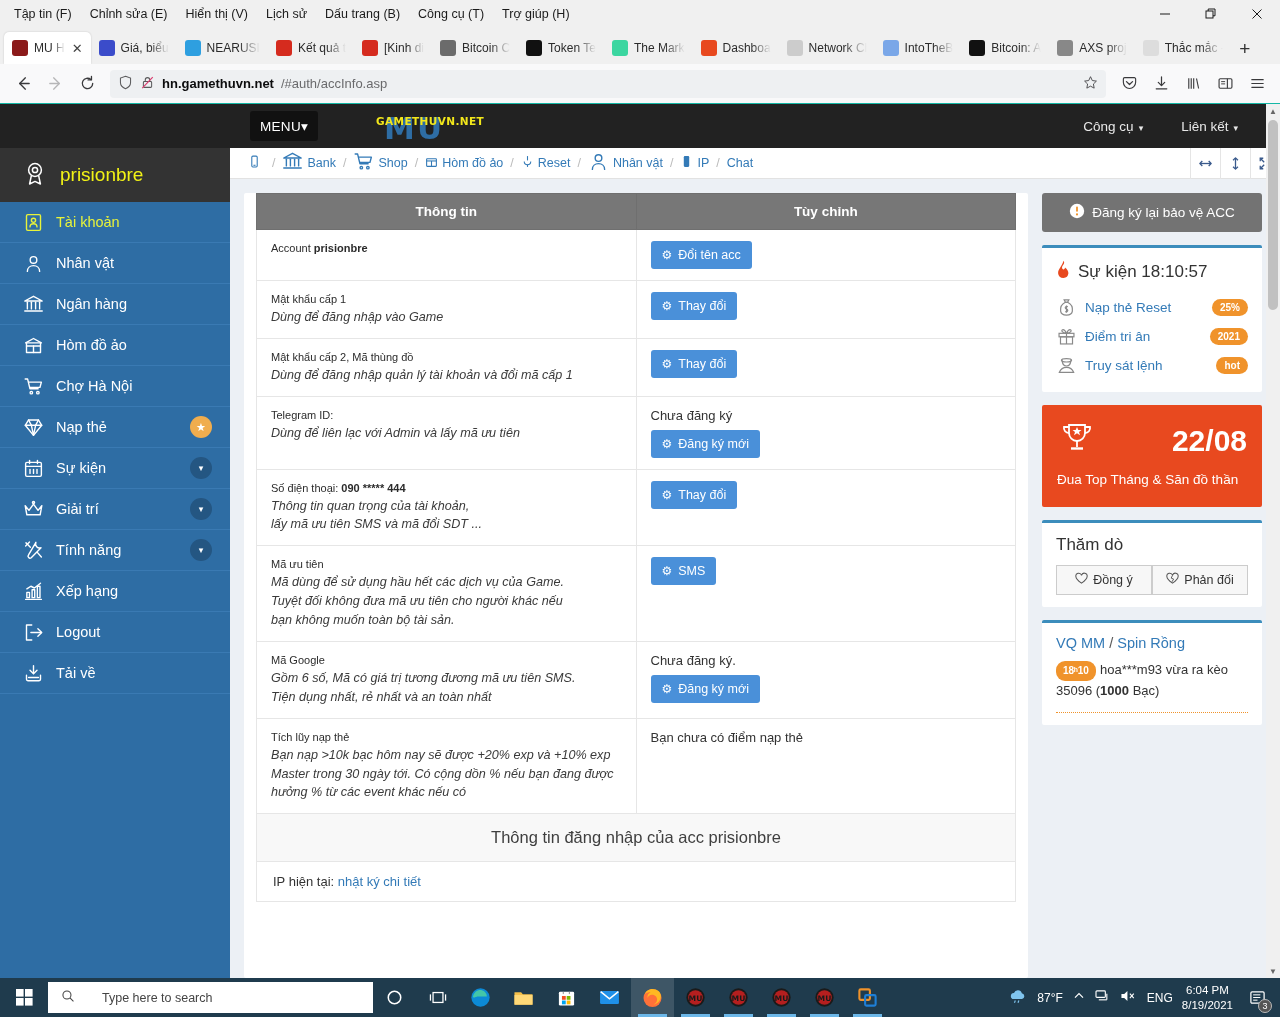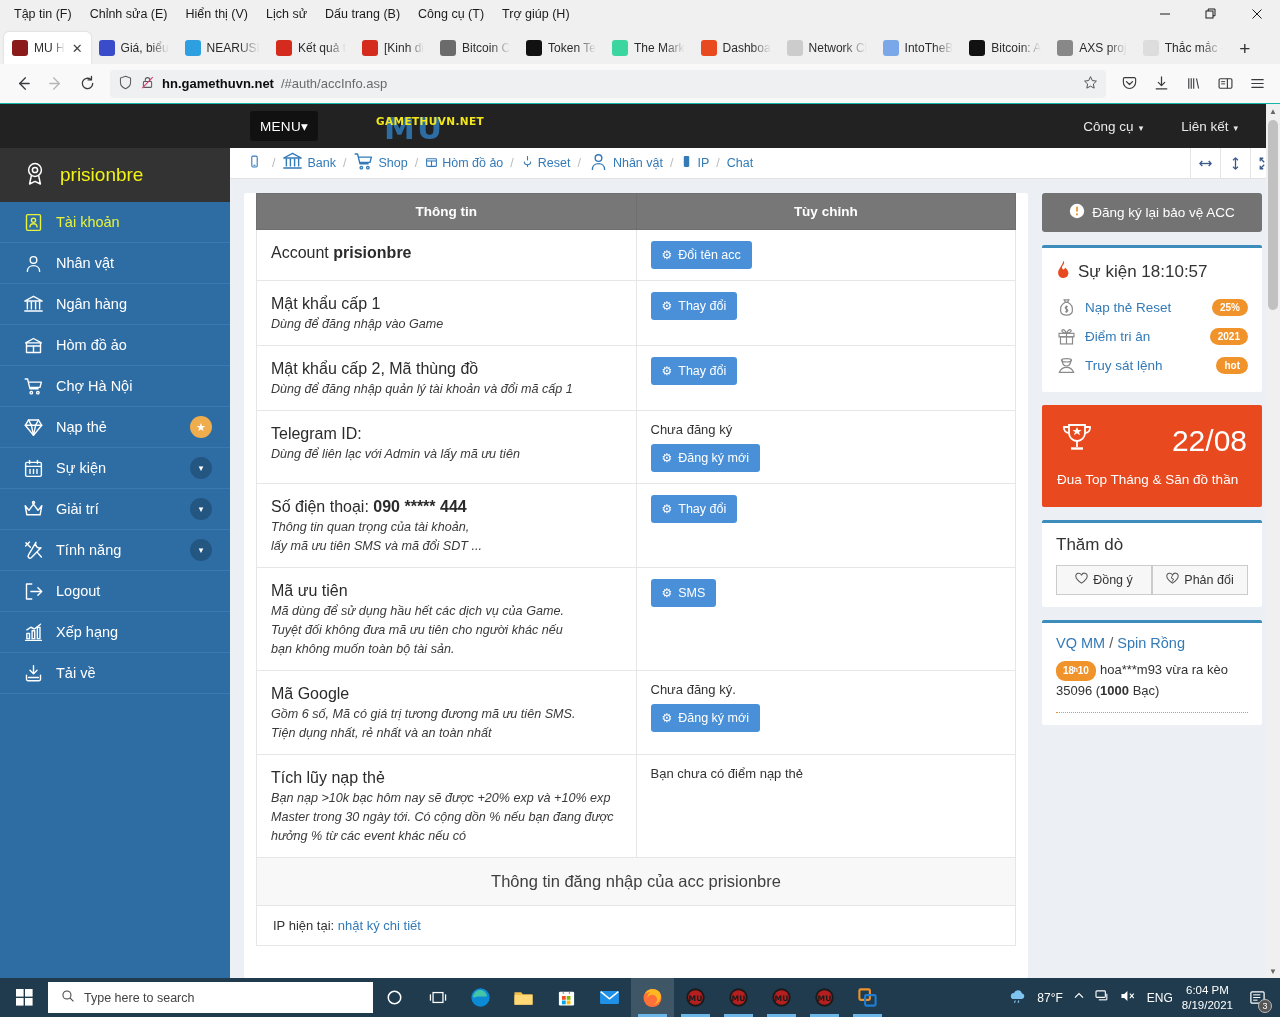--- a/index.html
+++ b/index.html
@@ -146,21 +146,21 @@
   }
   .page-title .sync { color: #4a8fd6; }
 
   table.info { width: calc(100% - 24px); margin: 0 12px; border-collapse: collapse; table-layout: fixed; }
   table.info th {
     background: #777; color: #fff; font-size: 13.5px; font-weight: bold;
     padding: 10px 6px; text-align: center; border: 1px solid #6f6f6f;
   }
   table.info td { border: 1px solid #e6e6e6; padding: 11px 14px; vertical-align: top; font-size: 13px; color: #333; }
   table.info td.ccell { width: 42%; }
-  .rowtitle { font-size: 16px; color: #2b2b2b; line-height: 1.45; }
+  .rowtitle { font-size: 11px; color: #2b2b2b; line-height: 1.45; }
   .rowtitle b { font-weight: bold; }
   .rowdesc { font-style: italic; color: #3a3a3a; font-size: 12.6px; line-height: 1.5; }
   .statictext { font-size: 13px; color: #333; padding-bottom: 7px; display: block; }
   .btn-blue {
     display: inline-flex; align-items: center; gap: 6px; background: #4a90d9; color: #fff;
     border: none; border-radius: 3px; font-size: 12.5px; padding: 7px 11px; font-family: inherit;
   }
   .btn-blue .gear { font-size: 12px; }
   .section-head {
     text-align: center; font-size: 16.5px; color: #3f3f3f; padding: 14px 0; background: #f8f8f8;
@@ -178,21 +178,21 @@
   .card { background: #fff; border-top: 3px solid #3c8dbc; border-radius: 2px; padding: 12px 14px; }
   .card-h { font-size: 17px; color: #333; display: flex; align-items: center; gap: 7px; margin-bottom: 10px; }
   .ev-row { display: flex; align-items: center; gap: 9px; padding: 5px 0; font-size: 13.5px; color: #337ab7; }
   .ev-row .ico { width: 20px; display: flex; justify-content: center; color: #8a8a8a; }
   .ev-row .pill {
     margin-left: auto; background: #f0932b; color: #fff; font-size: 10px; border-radius: 9px; padding: 3px 8px;
     font-weight: bold;
   }
   .promo { background: #e8491f; color: #fff; border-radius: 2px; padding: 14px 15px 18px 15px; }
   .promo-top { display: flex; align-items: center; gap: 16px; }
-  .promo-date { font-size: 30px; font-weight: 400; margin-left: auto; }
+  .promo-date { font-size: 30px; font-weight: 700; margin-left: auto; }
   .promo-txt { font-size: 13.5px; margin-top: 8px; line-height: 1.42; }
   .poll-q { font-size: 13.5px; color: #333; line-height: 1.62; }
   .poll-q a { color: #337ab7; text-decoration: none; }
   .poll-btns { display: flex; gap: 0; margin-top: 9px; }
   .poll-btn {
     flex: 1; border: 1px solid #ccc; background: #f7f7f7; font-size: 12.5px; padding: 6px 4px;
     color: #333; display: flex; align-items: center; justify-content: center; gap: 5px; font-family: inherit;
   }
   .vq-h { font-size: 14.5px; color: #337ab7; margin-bottom: 9px; }
   .vq-h .sl { color: #555; }
@@ -202,21 +202,21 @@
     padding: 2px 7px; margin-right: 4px; display: inline-block; vertical-align: middle;
   }
 
   
   .taskbar {
     height: 39px; background: #1f3b4d; display: flex; align-items: center; color: #fff; font-size: 12px;
   }
   .tb-start { width: 48px; height: 39px; display: flex; align-items: center; justify-content: center; }
   .tb-search {
     width: 325px; height: 31px; background: #fff; border-radius: 0; display: flex; align-items: center;
-    gap: 9px; padding-left: 13px; color: #444; font-size: 12.5px;
+    gap: 27px; padding-left: 13px; color: #444; font-size: 12.5px;
   }
   .tb-ico { width: 43px; height: 39px; display: flex; align-items: center; justify-content: center; position: relative; }
   .tb-ico.run::after { content:""; position:absolute; bottom:0; left:7px; right:7px; height:3px; background:#6cb7e8; }
   .tb-ico.active { background: rgba(255,255,255,.14); }
   .tb-right { margin-left: auto; display: flex; align-items: center; gap: 9px; padding-right: 8px; }
   .tb-clock { text-align: center; line-height: 1.25; font-size: 11.5px; }
   .tb-badge {
     position: relative; width: 30px; height: 39px; display: flex; align-items: center; justify-content: center;
   }
   .tb-badge .cnt {
@@ -518,38 +518,38 @@
                 <path d="M7.4 2.4 L3 6.8"></path>
                 <path d="M16.6 14.4 L21 19.4"></path>
               </svg>
             </span>
             <span class="lbl">Tính năng</span>
             <span class="sb-caret">▾</span>
           </div>
           <div class="sb-item">
             <span class="ico">
               <svg width="21" height="21" viewBox="0 0 24 24" fill="none" stroke="#ffffff" stroke-width="1.6" stroke-linecap="round" stroke-linejoin="round">
-                <polyline points="10,3.4 4,3.4 4,20.6 10,20.6"></polyline>
-                <line x1="9" y1="12" x2="21" y2="12"></line>
-                <polyline points="17,7.6 21.4,12 17,16.4"></polyline>
-              </svg>
-            </span>
-            <span class="lbl">Logout</span>
-          </div>
-          <div class="sb-item">
-            <span class="ico">
-              <svg width="21" height="21" viewBox="0 0 24 24" fill="none" stroke="#ffffff" stroke-width="1.6" stroke-linecap="round" stroke-linejoin="round">
                 <line x1="3" y1="21" x2="21" y2="21"></line>
                 <rect x="4.4" y="13" width="3" height="6"></rect>
                 <rect x="10.4" y="10" width="3" height="9"></rect>
                 <rect x="16.4" y="6" width="3" height="13"></rect>
                 <polyline points="4.4,9 9,6 13,8 20,2.6"></polyline>
               </svg>
             </span>
             <span class="lbl">Xếp hạng</span>
+          </div>
+          <div class="sb-item">
+            <span class="ico">
+              <svg width="21" height="21" viewBox="0 0 24 24" fill="none" stroke="#ffffff" stroke-width="1.6" stroke-linecap="round" stroke-linejoin="round">
+                <polyline points="10,3.4 4,3.4 4,20.6 10,20.6"></polyline>
+                <line x1="9" y1="12" x2="21" y2="12"></line>
+                <polyline points="17,7.6 21.4,12 17,16.4"></polyline>
+              </svg>
+            </span>
+            <span class="lbl">Logout</span>
           </div>
           <div class="sb-item">
             <span class="ico">
               <svg width="21" height="21" viewBox="0 0 24 24" fill="none" stroke="#ffffff" stroke-width="1.6" stroke-linecap="round" stroke-linejoin="round">
                 <path d="M12 3 v9"></path>
                 <polyline points="8,8.4 12,12.4 16,8.4"></polyline>
                 <path d="M4 14 v4.6 a1.6 1.6 0 0 0 1.6 1.6 h12.8 A1.6 1.6 0 0 0 20 18.6 V14"></path>
                 <line x1="6.4" y1="16.6" x2="17.6" y2="16.6"></line>
               </svg>
             </span>

